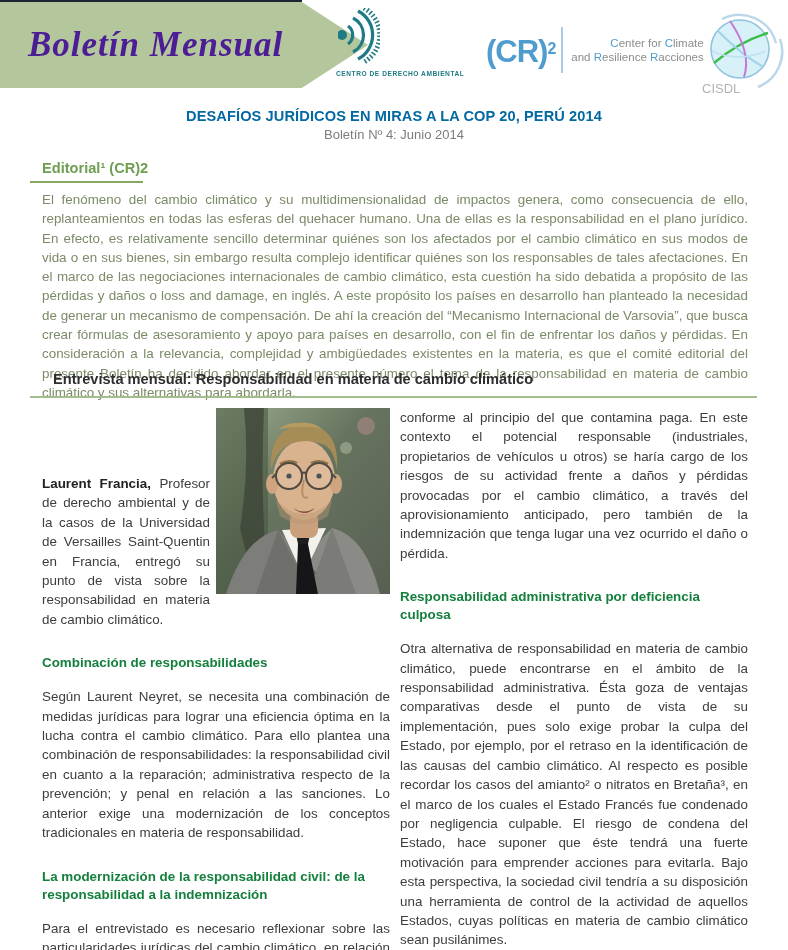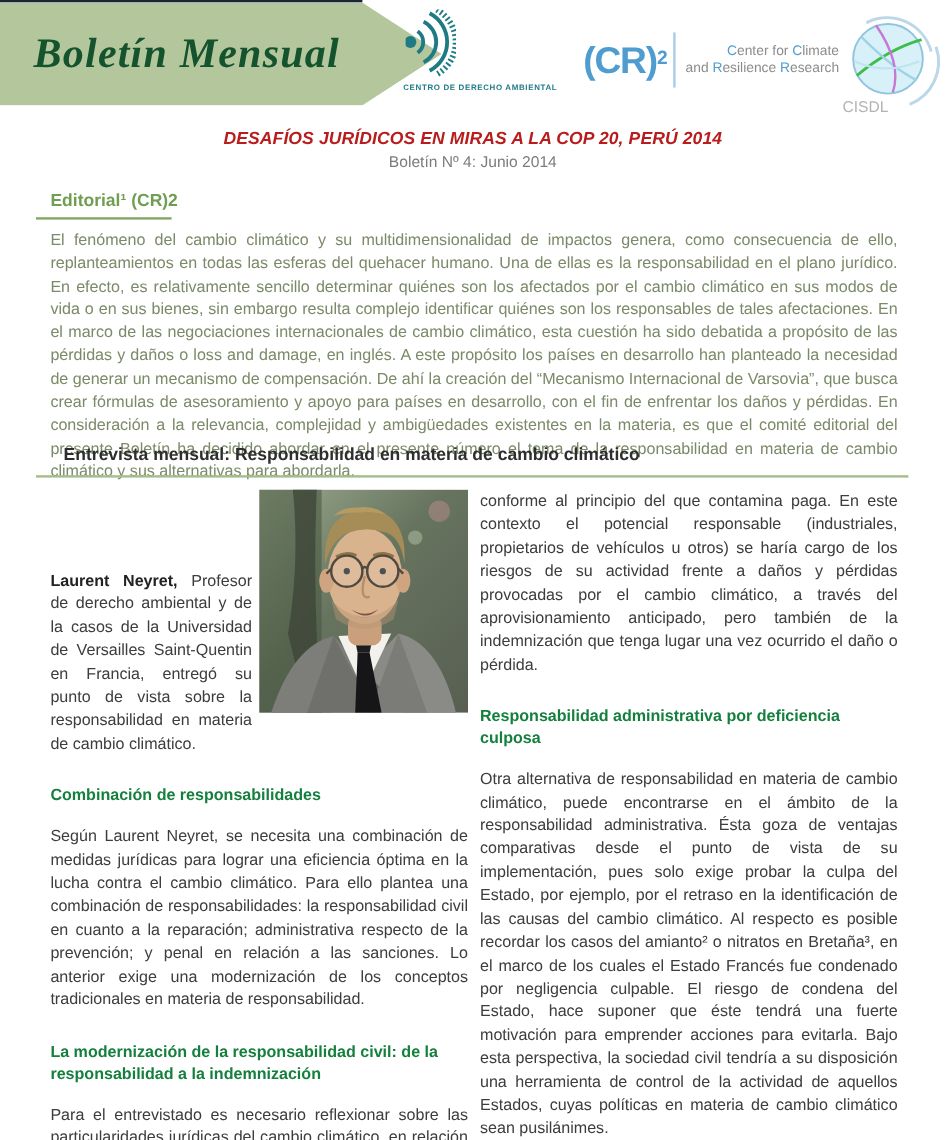--- a/index.html
+++ b/index.html
@@ -14,21 +14,21 @@
   .top-line{position:absolute;left:0;top:0;width:302px;height:2px;background:#1c2632;}
   .banner{
     position:absolute;left:0;top:2px;width:368px;height:86px;
     background:#b4c79c;
     clip-path:polygon(0 0, 82% 0, 100% 50%, 82% 100%, 0 100%);
     display:flex;align-items:center;
   }
   .banner-title{
     font-family:"Liberation Serif", serif;
     font-style:italic;font-weight:600;
-    font-size:35px;color:#14532d;
+    font-size:35px;color:#4c1d95;
     padding-left:28px;letter-spacing:1px;white-space:nowrap;text-align:center;
   }
 
   .cda-logo{position:absolute;left:336px;top:8px;width:142px;height:82px;}
   .cda-row{display:flex;align-items:flex-end;}
   .cda-wordmark{
     font-family:"Liberation Serif", serif;font-weight:bold;
     font-size:58px;line-height:52px;color:#1e7b85;letter-spacing:-2px;
   }
   .cda-caption{
@@ -43,21 +43,21 @@
   .cr2-wordmark sup{font-size:16px;vertical-align:8px;}
   .cr2-sep{width:2px;height:46px;background:#a9cde8;margin:0 8px 0 6px;}
   .cr2-tagline{font-size:11.5px;line-height:14px;color:#8c8c8c;}
   .cr2-tagline .blue{color:#4f9dcf;}
 
   .cisdl-logo{position:absolute;left:700px;top:11px;width:86px;height:90px;}
 
   
   .masthead{position:absolute;left:0;top:108px;width:100%;text-align:center;}
   .masthead-title{
-    font-size:14.6px;font-weight:bold;font-style:italic;color:#b91c1c;letter-spacing:0.1px;
+    font-size:14.6px;font-weight:bold;color:#0369a1;letter-spacing:0.1px;
   }
   .masthead-subtitle{font-size:13px;color:#7c7c7c;margin-top:3px;}
 
   
   .editorial-heading{
     position:absolute;left:42px;top:160px;
     font-size:14.6px;font-weight:bold;color:#6f9e52;
   }
   .editorial-rule{position:absolute;left:30px;top:181px;width:113px;height:2px;background:#86a865;}
   .editorial-body{
@@ -118,21 +118,21 @@
     </svg>
   </div>
   <div class="cda-caption">CENTRO DE DERECHO AMBIENTAL</div>
 </div>
 
 <div class="cr2-logo">
   <div class="cr2-wordmark"><span>(CR)</span><sup>2</sup></div>
   <div class="cr2-sep"></div>
   <div class="cr2-tagline">
     <div><span class="blue">C</span><span>enter for </span><span class="blue">C</span><span>limate</span></div>
-    <div><span>and </span><span class="blue">R</span><span>esilience </span><span class="blue">R</span><span>esearch</span></div>
+    <div><span>and </span><span class="blue">R</span><span>esilience </span><span class="blue">R</span><span>acciones</span></div>
   </div>
 </div>
 
 <div class="cisdl-logo">
   <svg width="86" height="90" viewBox="0 0 86 90">
     <path d="M22 8 A38 38 0 0 1 76 32" fill="none" stroke="#bcd7ea" stroke-width="2.5"></path>
     <path d="M80 28 A38 38 0 0 1 58 76" fill="none" stroke="#bcd7ea" stroke-width="2.5"></path>
     <circle cx="40" cy="38" r="29" fill="#d8f0f7" stroke="#8fc3de" stroke-width="1.6"></circle>
     <path d="M14 52 Q40 30 68 22" fill="none" stroke="#3dbd4a" stroke-width="2.4"></path>
     <path d="M18 20 Q44 46 64 56" fill="none" stroke="#9fd3e8" stroke-width="2"></path>
@@ -152,21 +152,21 @@
 <div class="editorial-body">El fenómeno del cambio climático y su multidimensionalidad de impactos genera, como consecuencia de ello, replanteamientos en todas las esferas del quehacer humano. Una de ellas es la responsabilidad en el plano jurídico. En efecto, es relativamente sencillo determinar quiénes son los afectados por el cambio climático en sus modos de vida o en sus bienes, sin embargo resulta complejo identificar quiénes son los responsables de tales afectaciones. En el marco de las negociaciones internacionales de cambio climático, esta cuestión ha sido debatida a propósito de las pérdidas y daños o loss and damage, en inglés. A este propósito los países en desarrollo han planteado la necesidad de generar un mecanismo de compensación. De ahí la creación del “Mecanismo Internacional de Varsovia”, que busca crear fórmulas de asesoramiento y apoyo para países en desarrollo, con el fin de enfrentar los daños y pérdidas. En consideración a la relevancia, complejidad y ambigüedades existentes en la materia, es que el comité editorial del presente Boletín ha decidido abordar en el presente número el tema de la responsabilidad en materia de cambio climático y sus alternativas para abordarla.</div>
 
 <div class="interview-heading">Entrevista mensual:  Responsabilidad en materia de cambio climático</div>
 <div class="interview-rule"></div>
 
 <div class="columns">
 
   <div class="col">
     <div class="hero">
       <div class="bio">
-        <b>Laurent Neyret,</b><span> Profesor de derecho ambiental y de la casos de la Universidad de Versailles Saint-Quentin en Francia, entregó su punto de vista sobre la responsabilidad en materia de cambio climático.</span>
+        <b>Laurent Francia,</b><span> Profesor de derecho ambiental y de la casos de la Universidad de Versailles Saint-Quentin en Francia, entregó su punto de vista sobre la responsabilidad en materia de cambio climático.</span>
       </div>
       <svg class="photo" viewBox="0 0 174 186" preserveAspectRatio="none">
         <defs>
           <linearGradient id="bgG" x1="0" y1="0" x2="1" y2="1">
             <stop offset="0" stop-color="#9cab8f"></stop>
             <stop offset="0.45" stop-color="#66745f"></stop>
             <stop offset="1" stop-color="#585f52"></stop>
           </linearGradient>
         </defs>
         <rect x="0" y="0" width="174" height="186" fill="url(#bgG)"></rect>

